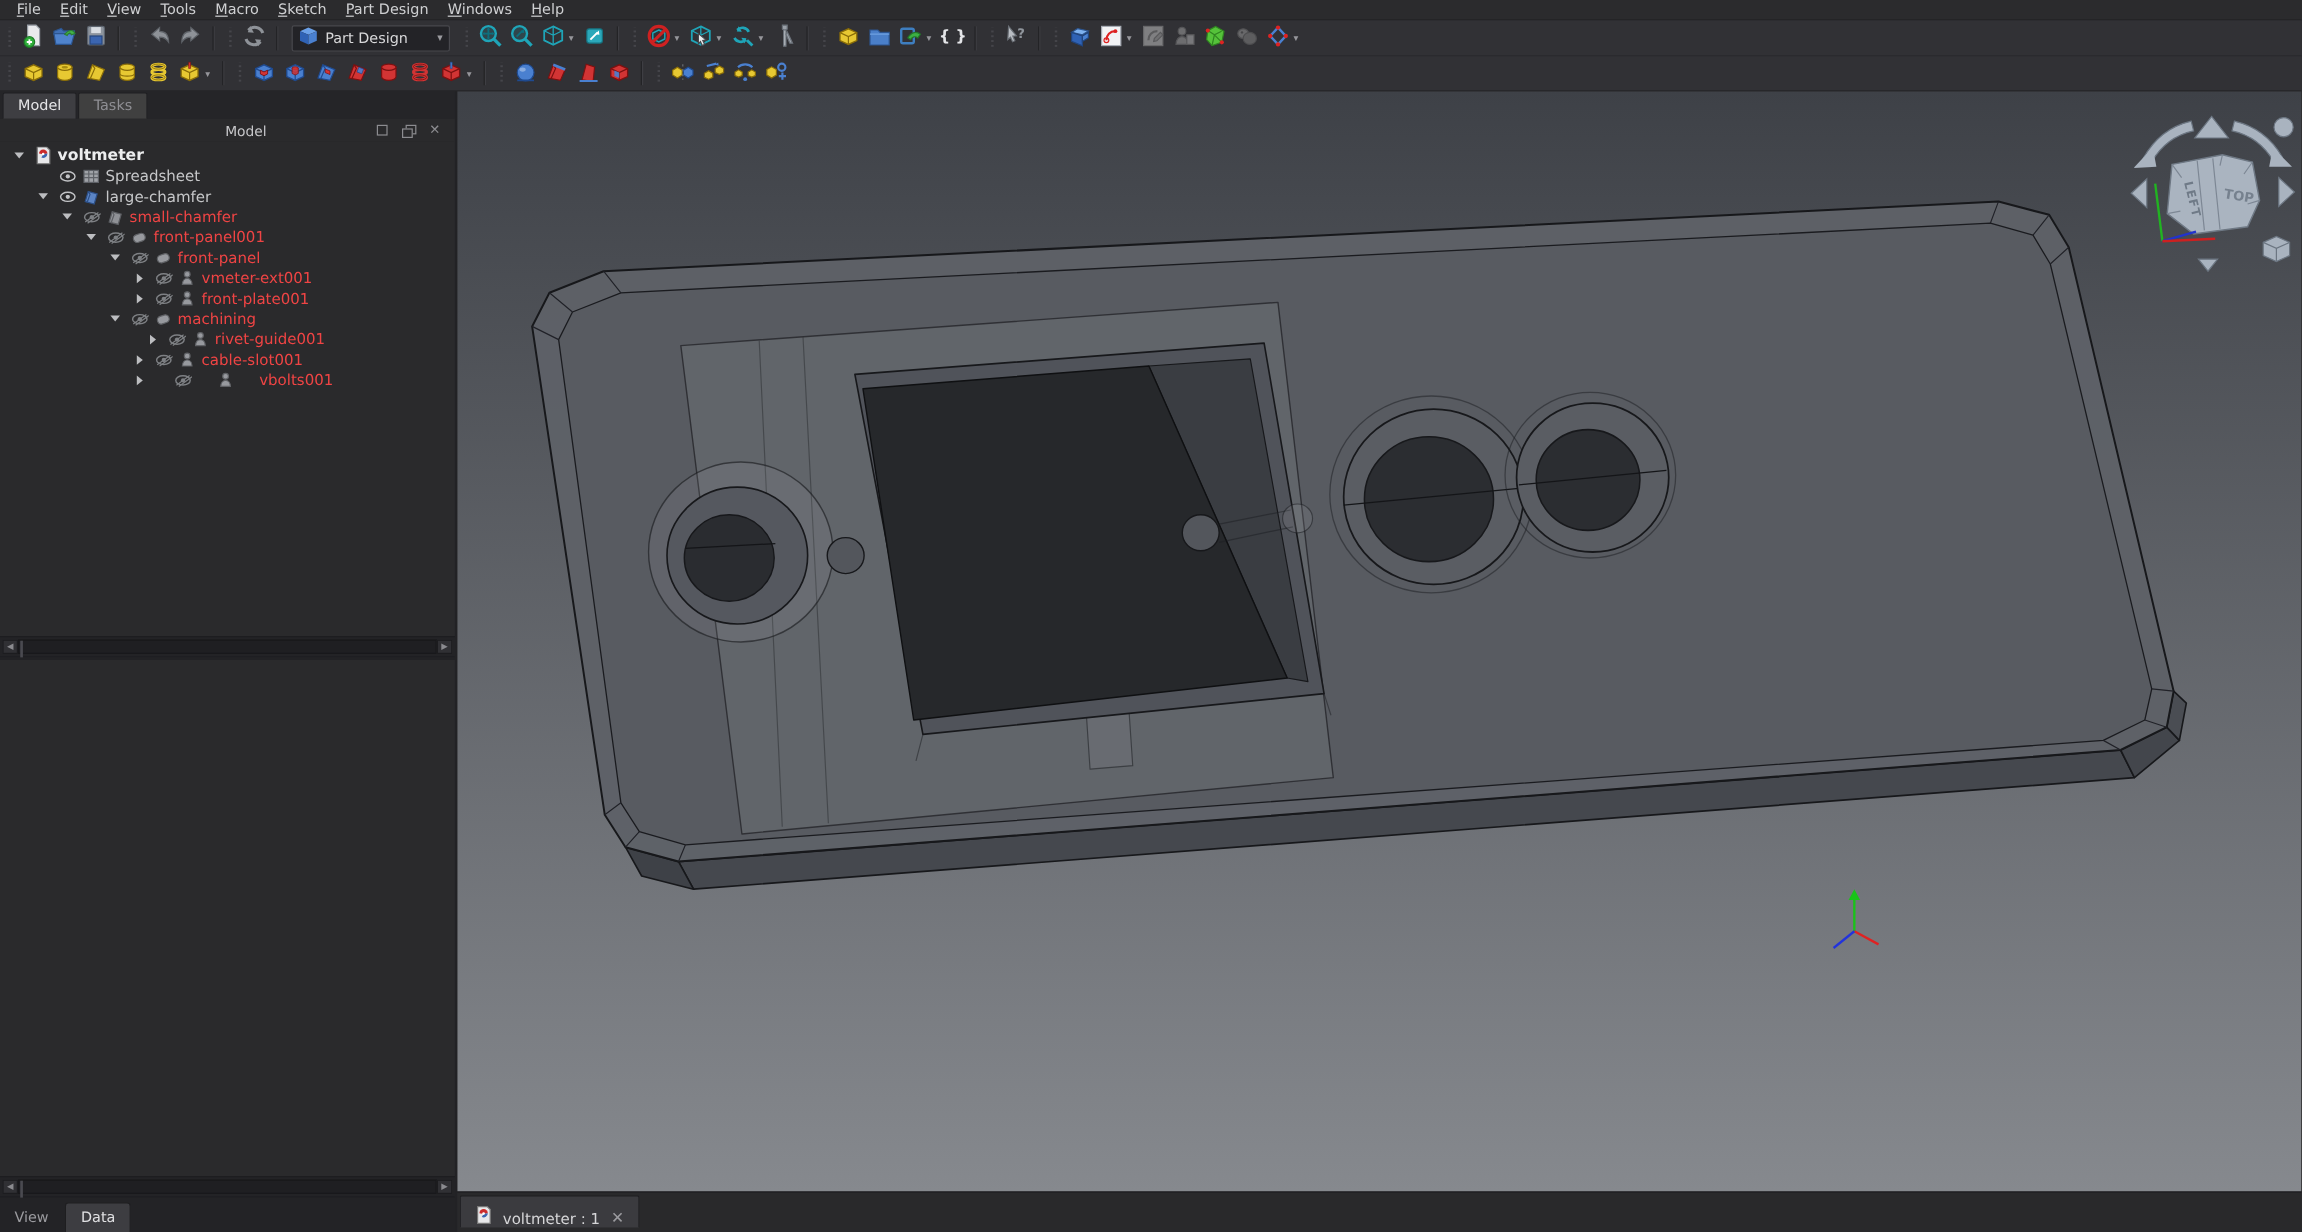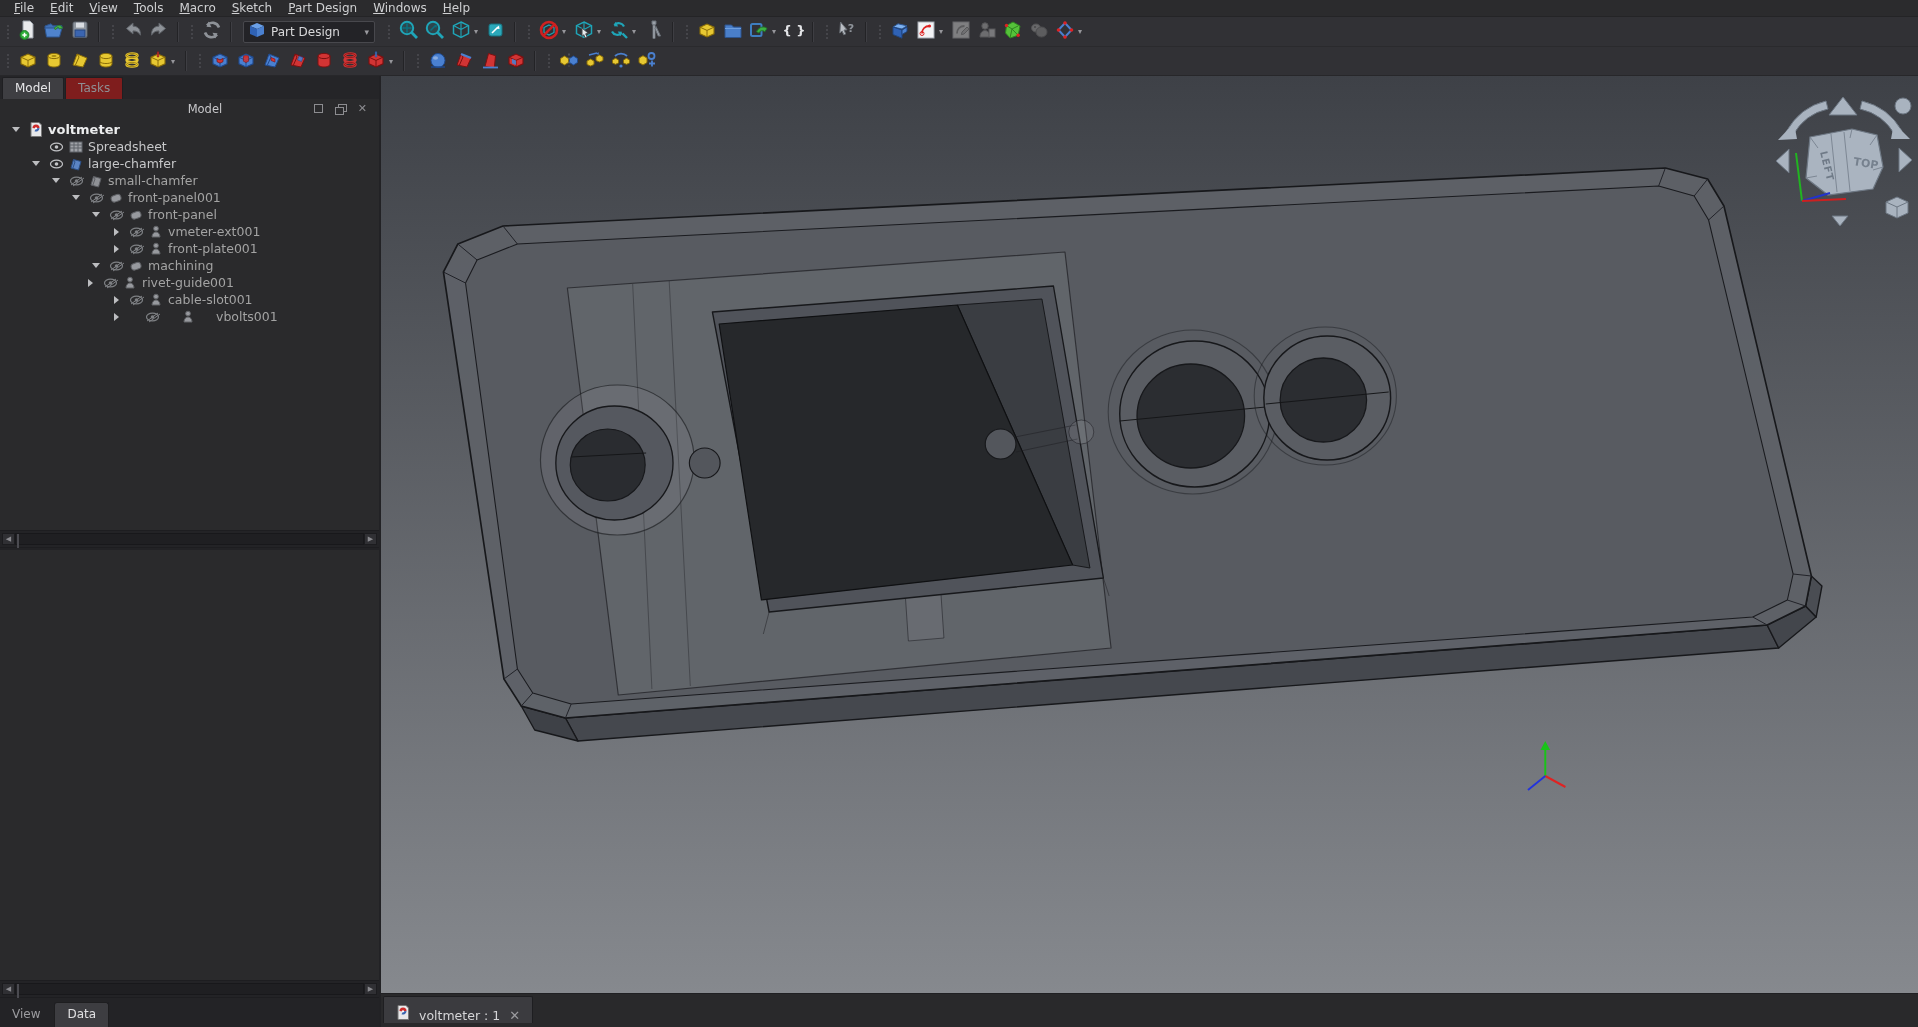--- a/index.html
+++ b/index.html
@@ -26,36 +26,36 @@
     border-radius:2px; display:flex; align-items:center; padding:0 5px; gap:6px; color:#d8d8da; }
   .combo .clabel { flex:1; font-size:12px; }
   .combo .carrow { color:#9a9a9f; font-size:9px; }
   
   .main { position:absolute; top:76px; left:0; right:0; bottom:0; display:flex; }
   .left-dock { width:381px; background:#2a2a2c; display:flex; flex-direction:column; border-right:2px solid #222225; }
   .dock-tabs { height:23px; background:#252528; display:flex; align-items:flex-end; padding-left:2px; gap:1px; }
   .dtab { padding:3px 12px 4px 12px; font-size:12px; border:1px solid #1f1f22; border-bottom:none;
     border-radius:2px 2px 0 0; }
   .dtab.active { background:#3e3e42; color:#e6e6e8; }
-  .dtab.inactive { background:#7f1d1d; color:#8f8f94; }
+  .dtab.inactive { background:#404040; color:#8f8f94; }
   .dock-title { height:19px; display:flex; align-items:center; background:#2a2a2c; padding:0 6px; }
   .dock-title .title-text { flex:1; text-align:center; color:#c7c7ca; font-size:11.5px; padding-left:90px; }
   .dk-icons { display:flex; gap:12px; align-items:center; margin-right:6px; }
   .dk-min { width:9px; height:9px; border:1px solid #8c8c90; }
   .dk-float { position:relative; width:11px; height:10px; }
   .dk-float:before { content:""; position:absolute; left:3px; top:0; width:7px; height:6px; border:1px solid #8c8c90; }
   .dk-float:after  { content:""; position:absolute; left:0; top:3px; width:7px; height:6px; border:1px solid #8c8c90; background:#2a2a2c; }
   .dk-close { color:#8c8c90; font-size:11px; line-height:10px; }
   .tree { height:412px; overflow:hidden; padding-top:3px; background:#2a2a2c; }
   .trow { height:17px; display:flex; align-items:center; white-space:nowrap; }
   .slot { width:20px; display:flex; align-items:center; justify-content:center; flex:none; }
   .arr-down { width:0; height:0; border-left:4px solid transparent; border-right:4px solid transparent; border-top:5px solid #bcbdc0; }
   .arr-right { width:0; height:0; border-top:4px solid transparent; border-bottom:4px solid transparent; border-left:5px solid #bcbdc0; }
   .tlabel { font-size:12.5px; color:#c6c7c9; padding-left:2px; }
-  .trow.dim .tlabel { color:#a3a3a3; }
+  .trow.dim .tlabel { color:#ef4444; }
   .trow.bold .tlabel { font-weight:bold; color:#ecedee; font-size:13px; }
   .hscroll { height:18px; background:#232326; border-top:1px solid #1d1d20; border-bottom:1px solid #1d1d20;
     display:flex; align-items:center; padding:2px; }
   .hs-btn { width:13px; height:12px; background:#303034; border:1px solid #1c1c1f; color:#8a8a8f;
     font-size:7px; display:flex; align-items:center; justify-content:center; flex:none; }
   .hs-track { flex:1; height:12px; background:#1f1f22; border:1px solid #18181b; padding:1px; }
   .hs-thumb { width:100%; height:100%; background:#3a3a3f; border:1px solid #4a4a50; }
   .prop-panel { flex:1; background:#2a2a2c; border-top:2px solid #222225; }
   .bottom-tabs { height:29px; background:#232326; display:flex; align-items:flex-end; padding-left:0; gap:2px; }
   .btab { padding:4px 12px 6px 12px; font-size:12px; }
@@ -645,21 +645,21 @@
           </span>
           <span class="slot">
             <svg width="14" height="14" viewBox="0 0 14 14">
               <g transform="rotate(-18 7 7)">
                 <rect x="2" y="4" width="10" height="6.5" rx="3.2" fill="#97999e" stroke="#606266"></rect>
               </g>
             </svg>
           </span>
           <span class="tlabel">machining</span>
         </div>
-        <div class="trow dim" style="padding-left: 80px;">
+        <div class="trow dim" style="padding-left: 117px;">
           <span class="slot">
             <span class="arr-right"></span>
           </span>
           <span class="slot">
             <svg width="15" height="12" viewBox="0 0 15 12">
               <ellipse cx="7.5" cy="6" rx="6" ry="3.8" fill="none" stroke="#7e8084" stroke-width="1.2"></ellipse>
               <circle cx="7.5" cy="6" r="1.8" fill="#7e8084"></circle>
               <path d="M2 10 13 2M4 11 15 3" stroke="#7e8084" stroke-width="1"></path>
             </svg>
           </span>

